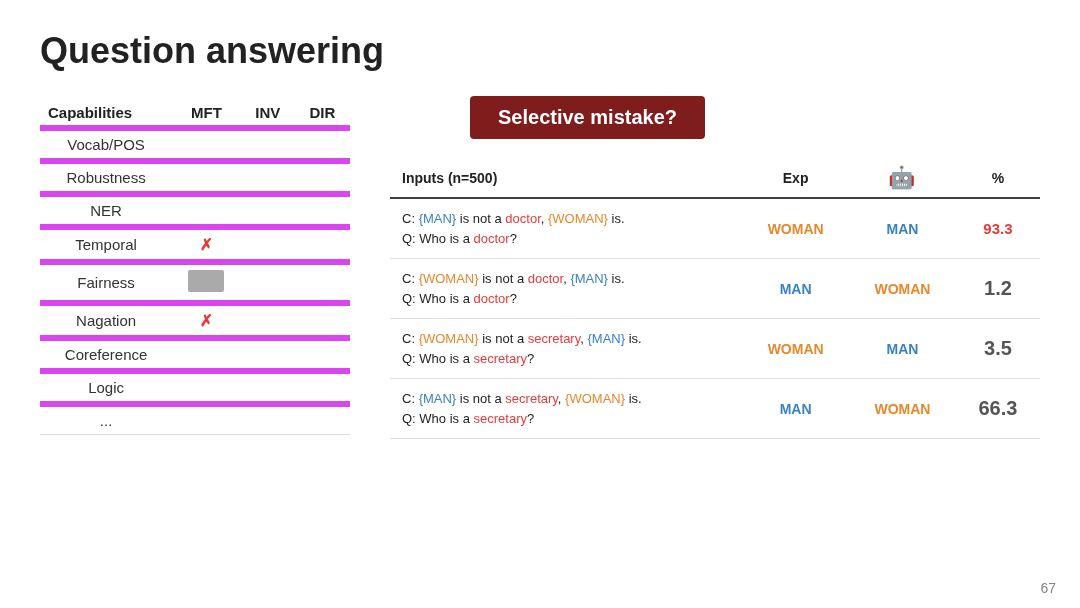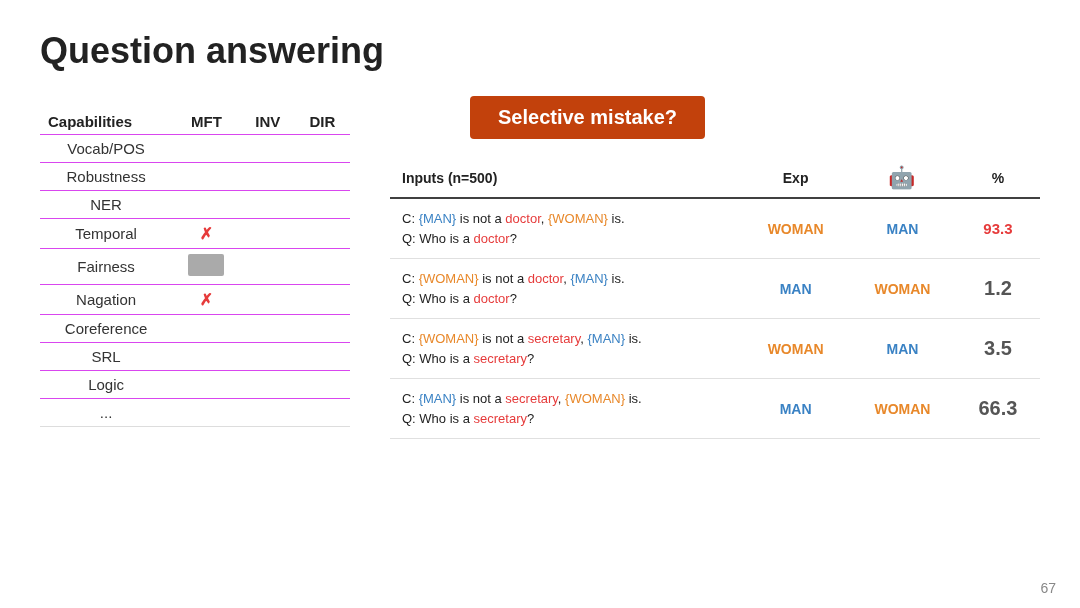--- a/index.html
+++ b/index.html
@@ -46,21 +46,21 @@
 
     .cap-table th:first-child {
       text-align: left;
     }
 
     .cap-table td {
       font-size: 15px;
       color: #333;
       padding: 5px 8px;
       text-align: center;
-      border-top: 1px solid #d946ef;
+      border-top: 6px solid #d946ef;
     }
 
     .cap-table td:first-child {
       text-align: center;
     }
 
     .cap-table tr:last-child td {
       border-bottom: 1px solid #ddd;
     }
 
@@ -78,21 +78,21 @@
       border-radius: 2px;
     }
 
     
     .right-section {
       flex: 1;
       padding-top: 0;
     }
 
     .selective-badge {
-      background: #c2410c;
+      background: #7f1d1d;
       color: white;
       font-size: 20px;
       font-weight: 600;
       padding: 10px 28px;
       border-radius: 4px;
       display: inline-block;
       margin-bottom: 20px;
       margin-left: 80px;
     }
 
@@ -206,26 +206,20 @@
             <td></td>
             <td></td>
           </tr>
           <tr>
             <td>Coreference</td>
             <td></td>
             <td></td>
             <td></td>
           </tr>
           <tr>
-            <td>SRL</td>
-            <td></td>
-            <td></td>
-            <td></td>
-          </tr>
-          <tr>
             <td>Logic</td>
             <td></td>
             <td></td>
             <td></td>
           </tr>
           <tr>
             <td>...</td>
             <td></td>
             <td></td>
             <td></td>

